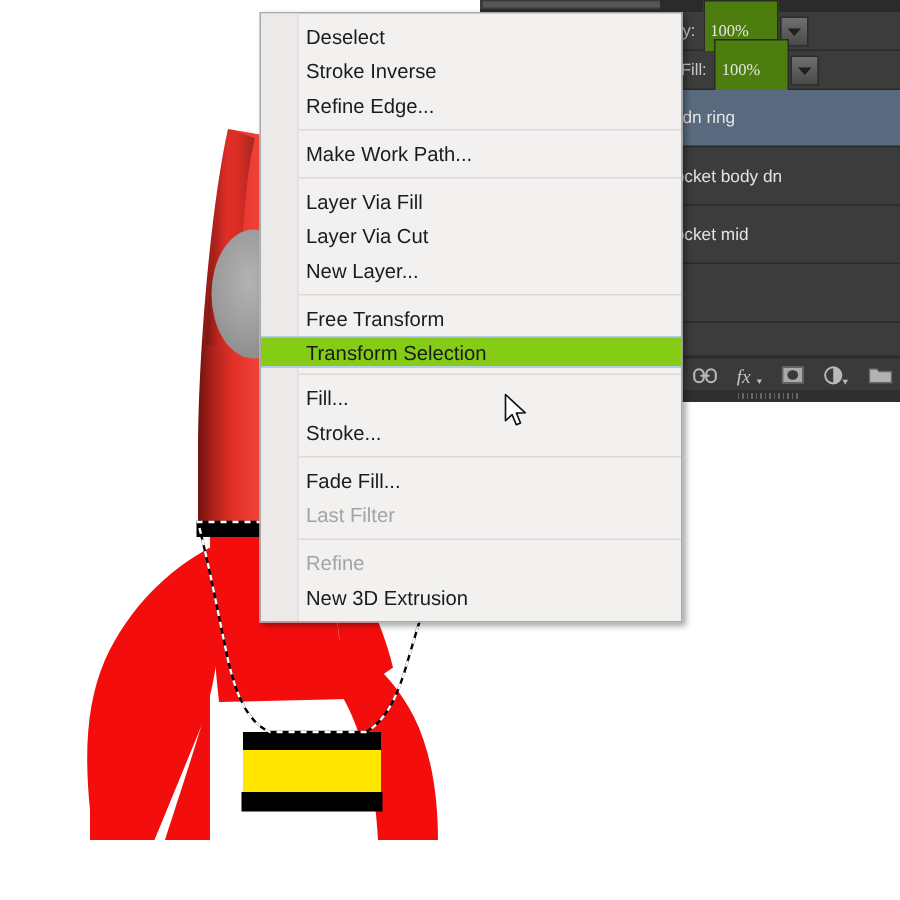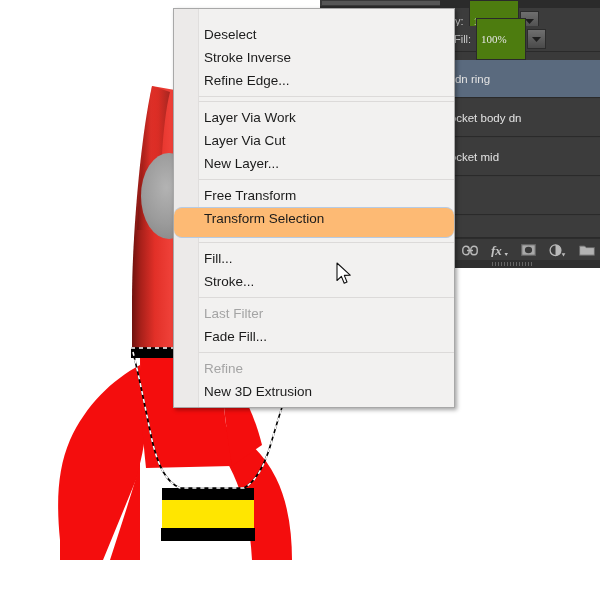--- a/index.html
+++ b/index.html
@@ -51,51 +51,51 @@
     color:#e3e3e3;font-size:11.5px;white-space:nowrap;overflow:hidden;
     padding-left:6px;
   }
   .layer-row.empty .layer-name{color:transparent;}
 
   .panel-bottombar{
     position:absolute;left:0;top:238px;width:160px;height:22px;
     background:#3a3a3a;border-top:1px solid #2c2c2c;
     display:flex;align-items:center;justify-content:flex-start;padding-left:22px;gap:13px;
   }
-  .panel-bottombar .ico{opacity:.85;display:flex;align-items:flex-start;font-weight:bold;}
+  .panel-bottombar .ico{opacity:.85;display:flex;align-items:flex-start;}
   .panel-footer-grip{
     position:absolute;left:0;top:260px;width:160px;height:8px;background:#2f2f2f;
   }
   .grip-dots{position:absolute;left:52px;top:262px;width:40px;height:4px;
     background:repeating-linear-gradient(90deg,#666 0 1px,transparent 1px 3px);}
 
   
   #ctxmenu{
     position:absolute;left:173px;top:8px;width:282px;
     background:#f2f1f0;
     border:1px solid #a8a8a8;
     box-shadow:2px 2px 4px rgba(0,0,0,.35);
-    padding:14px 0 4px 0;
+    padding:4px 0 4px 0;
     box-sizing:border-box;
   }
   #ctxmenu .gutter{
     position:absolute;left:0;top:0;bottom:0;width:24px;background:#eceae9;
     border-right:1px solid #e0dedd;
   }
   .mi{
     position:relative;height:23px;line-height:23px;
     padding-left:30px;font-size:13.5px;color:#1b1b1b;
     white-space:nowrap;box-sizing:border-box;
   }
   .mi.disabled{color:#a4a4a4;}
   .mi.hl{
-    background:#fdba74;
+    background:#84cc16;
     border-top:1px solid #b6cbe4;
     border-bottom:1px solid #b6cbe4;
-    height:31px;line-height:21px;border-radius:8px;
+    height:21px;line-height:21px;
   }
   .sep{height:1px;margin:4px 0 4px 24px;background:#dcdad9;}
 
   
   #cursor{position:absolute;left:336px;top:262px;width:17px;height:24px;pointer-events:none;}
 
   
   .chrome-strip{position:absolute;background:#2f2f2f;}
 </style>
 </head>
@@ -180,21 +180,21 @@
         <span class="prop-label">city:</span>
         <span class="prop-field">100%</span>
         <span class="prop-stepper">
           <svg width="9" height="6" viewBox="0 0 9 6">
             <polygon points="0,1 9,1 4.5,6" fill="#1e1e1e"></polygon>
           </svg>
         </span>
       </div>
     </div>
 
-    <div class="panel-row" style="top:26px;">
+    <div class="panel-row" style="top:34px;">
       <div class="prop-row" style="padding-left:14px;">
         <span class="prop-label">Fill:</span>
         <span class="prop-field">100%</span>
         <span class="prop-stepper">
           <svg width="9" height="6" viewBox="0 0 9 6">
             <polygon points="0,1 9,1 4.5,6" fill="#1e1e1e"></polygon>
           </svg>
         </span>
       </div>
     </div>
@@ -254,41 +254,42 @@
 
   <div id="ctxmenu">
     <div class="gutter"></div>
 
     <div class="mi">Deselect</div>
     <div class="mi">Stroke Inverse</div>
     <div class="mi">Refine Edge...</div>
 
     <div class="sep"></div>
 
-
-    <div class="sep"></div>
-
-    <div class="mi">Layer Via Work</div>
+    <div class="mi">Make Work Path...</div>
+
+    <div class="sep"></div>
+
+    <div class="mi">Layer Via Fill</div>
     <div class="mi">Layer Via Cut</div>
     <div class="mi">New Layer...</div>
 
     <div class="sep"></div>
 
     <div class="mi">Free Transform</div>
     <div class="mi hl">Transform Selection</div>
 
     <div class="sep"></div>
 
     <div class="mi">Fill...</div>
     <div class="mi">Stroke...</div>
 
     <div class="sep"></div>
 
+    <div class="mi">Fade Fill...</div>
     <div class="mi disabled">Last Filter</div>
-    <div class="mi">Fade Fill...</div>
 
     <div class="sep"></div>
 
     <div class="mi disabled">Refine</div>
     <div class="mi">New 3D Extrusion</div>
   </div>
 
   <svg id="cursor" viewBox="0 0 17 24" style="left: 336px; top: 262px;">
     <path d="M1,1 L1,18.5 L5.4,14.4 L8.2,21.2 L11,20 L8.3,13.4 L14.2,13.2 Z" fill="#ffffff" stroke="#111111" stroke-width="1.1" stroke-linejoin="round"></path>
   </svg>

